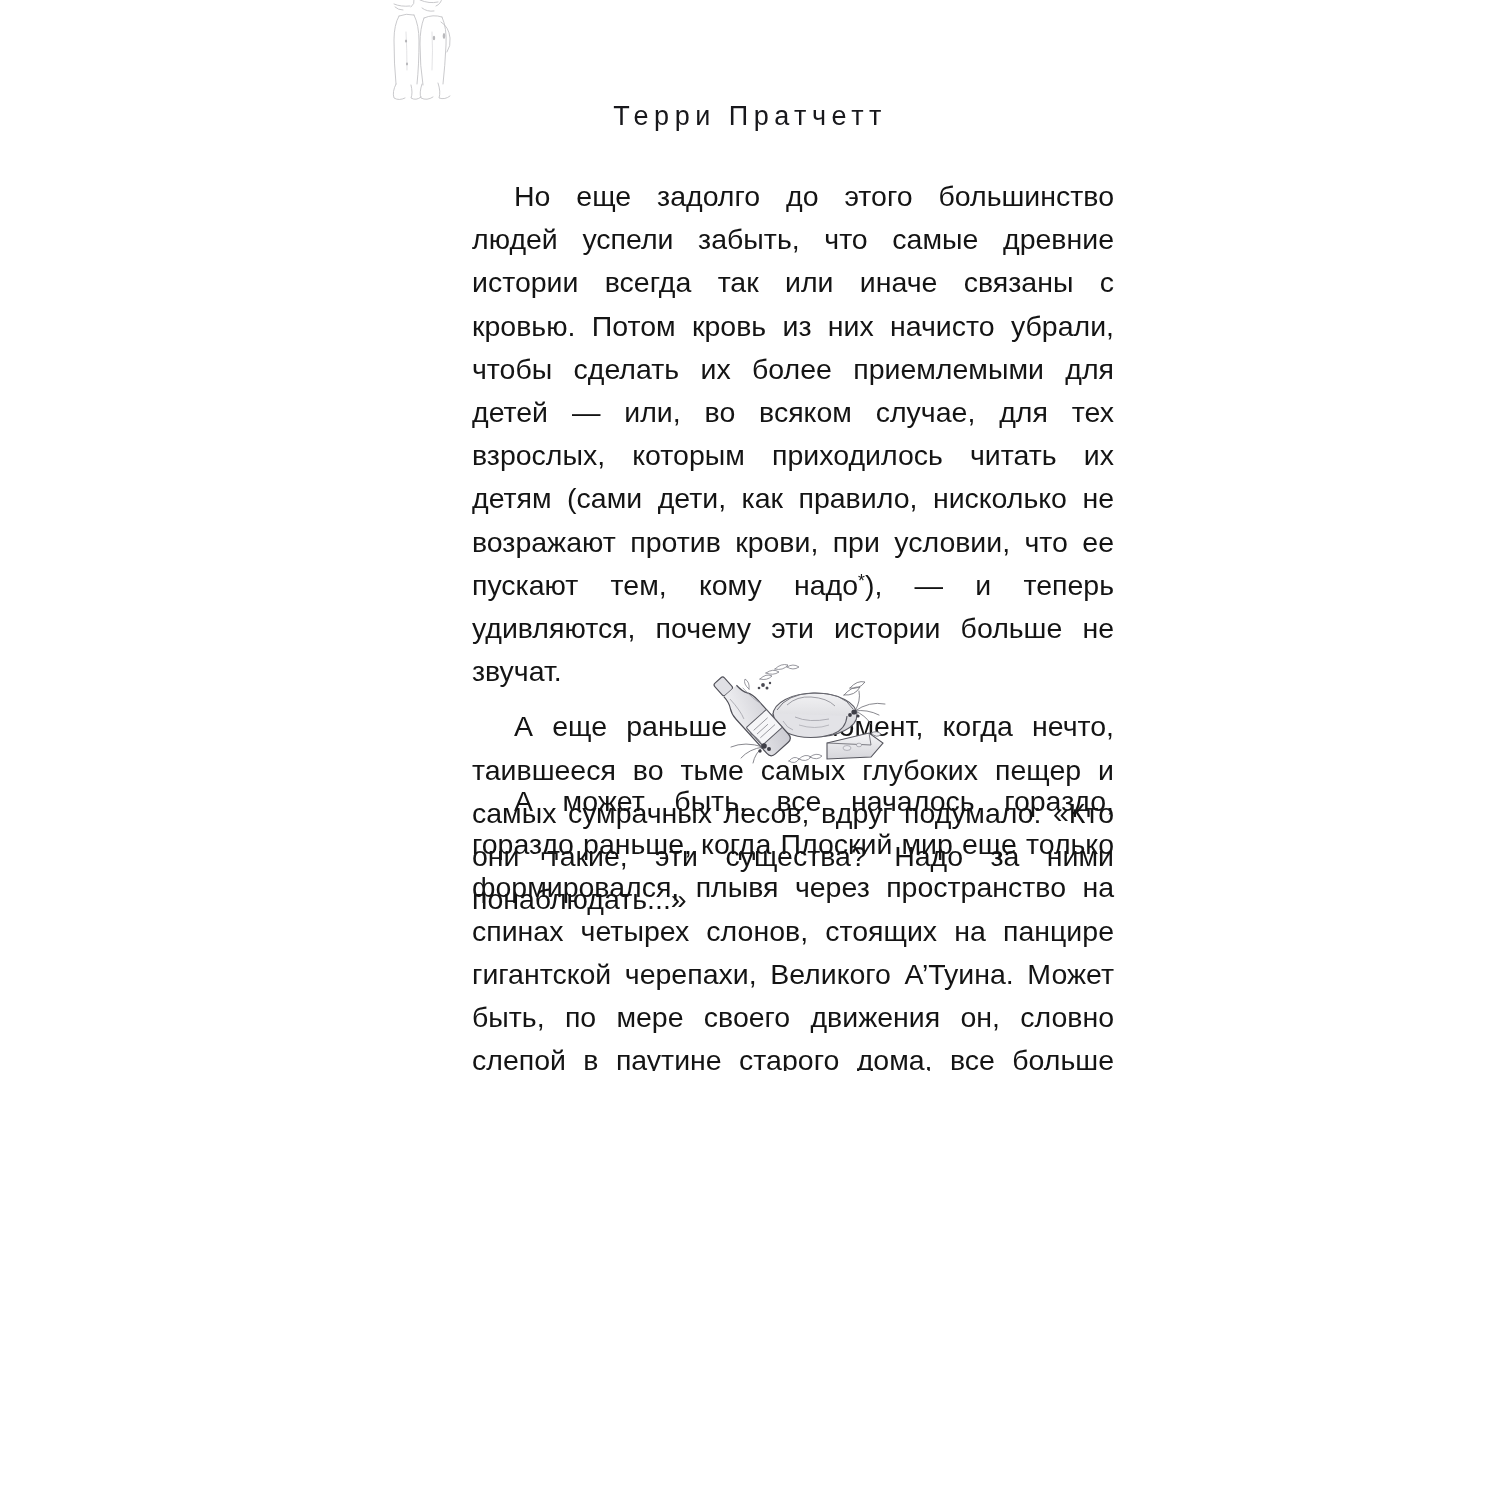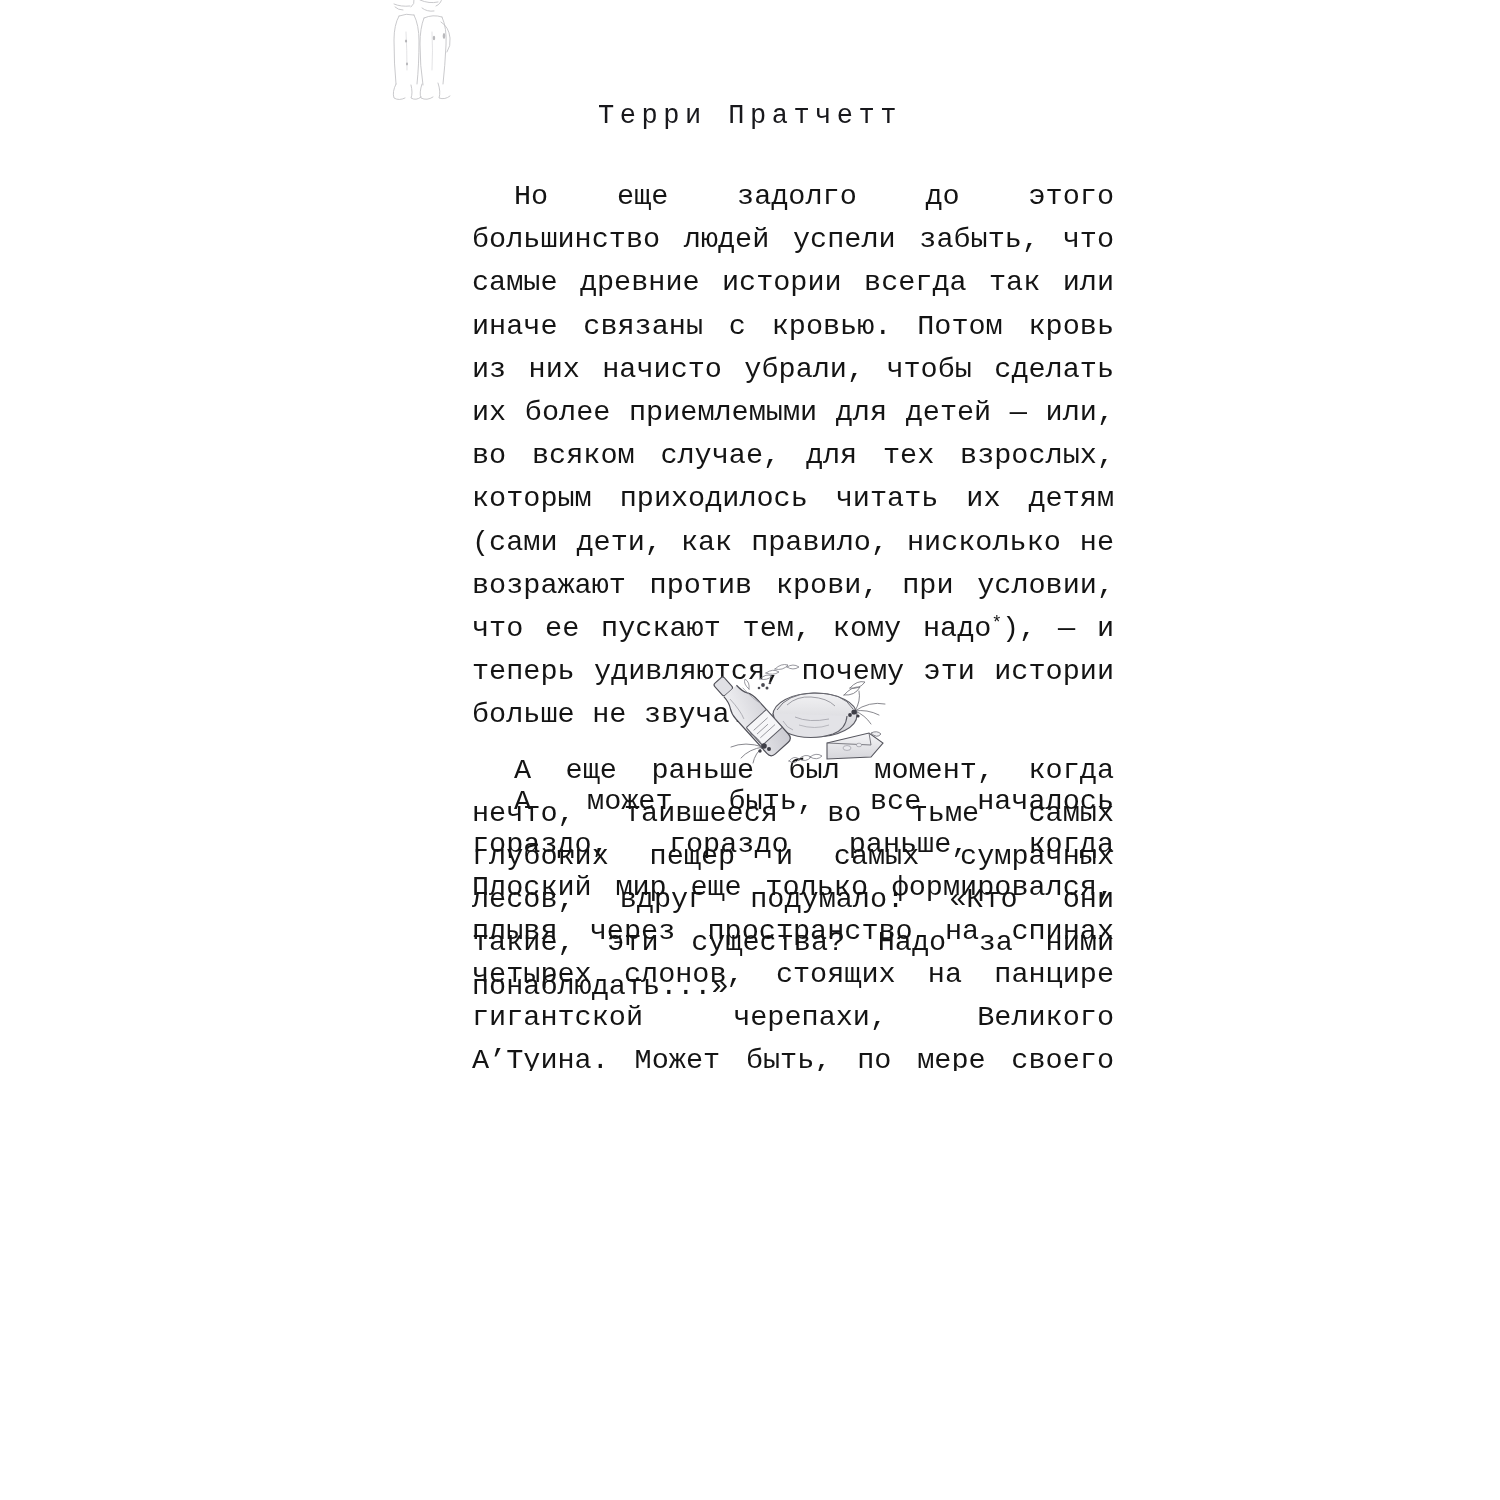--- a/index.html
+++ b/index.html
@@ -6,21 +6,21 @@
     margin: 0;
     padding: 0;
     background: #ffffff;
   }
   .page {
     position: relative;
     width: 1500px;
     height: 1071px;
     background: #ffffff;
     overflow: hidden;
-    font-family: Liberation Mono, monospace;
+    font-family: Liberation Sans, sans-serif;
     color: #141414;
   }
 
   
   .corner-sketch {
     position: absolute;
     left: 382px;
     top: -14px;
     width: 80px;
     height: 140px;

